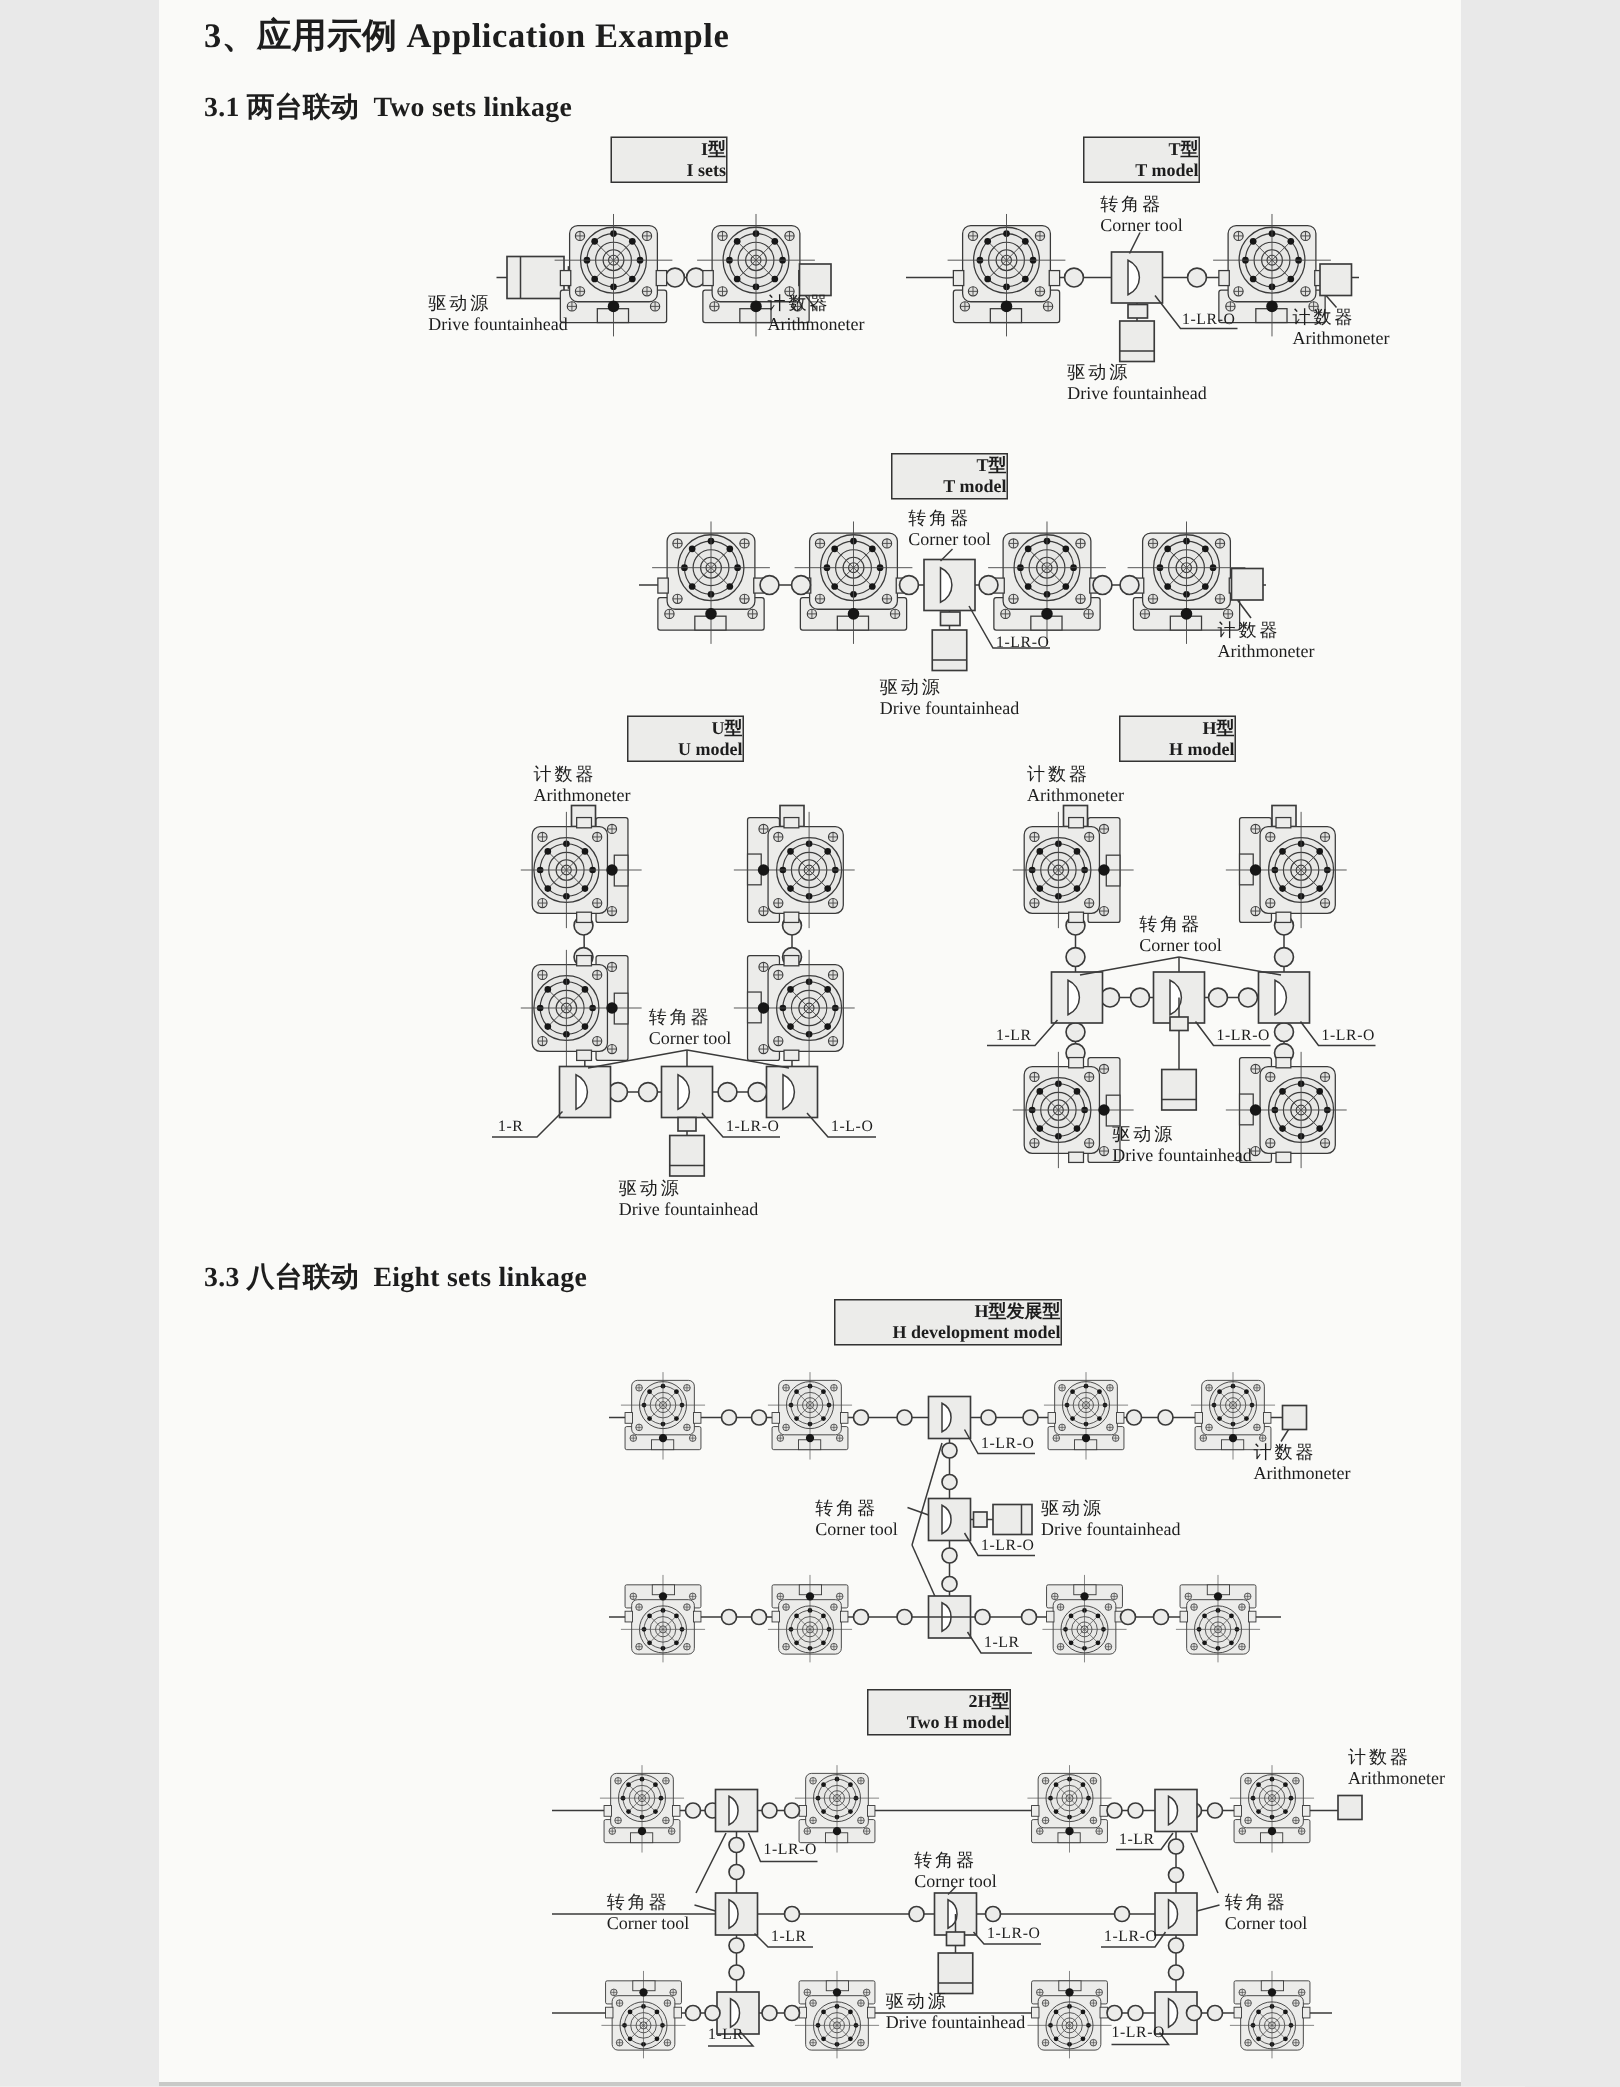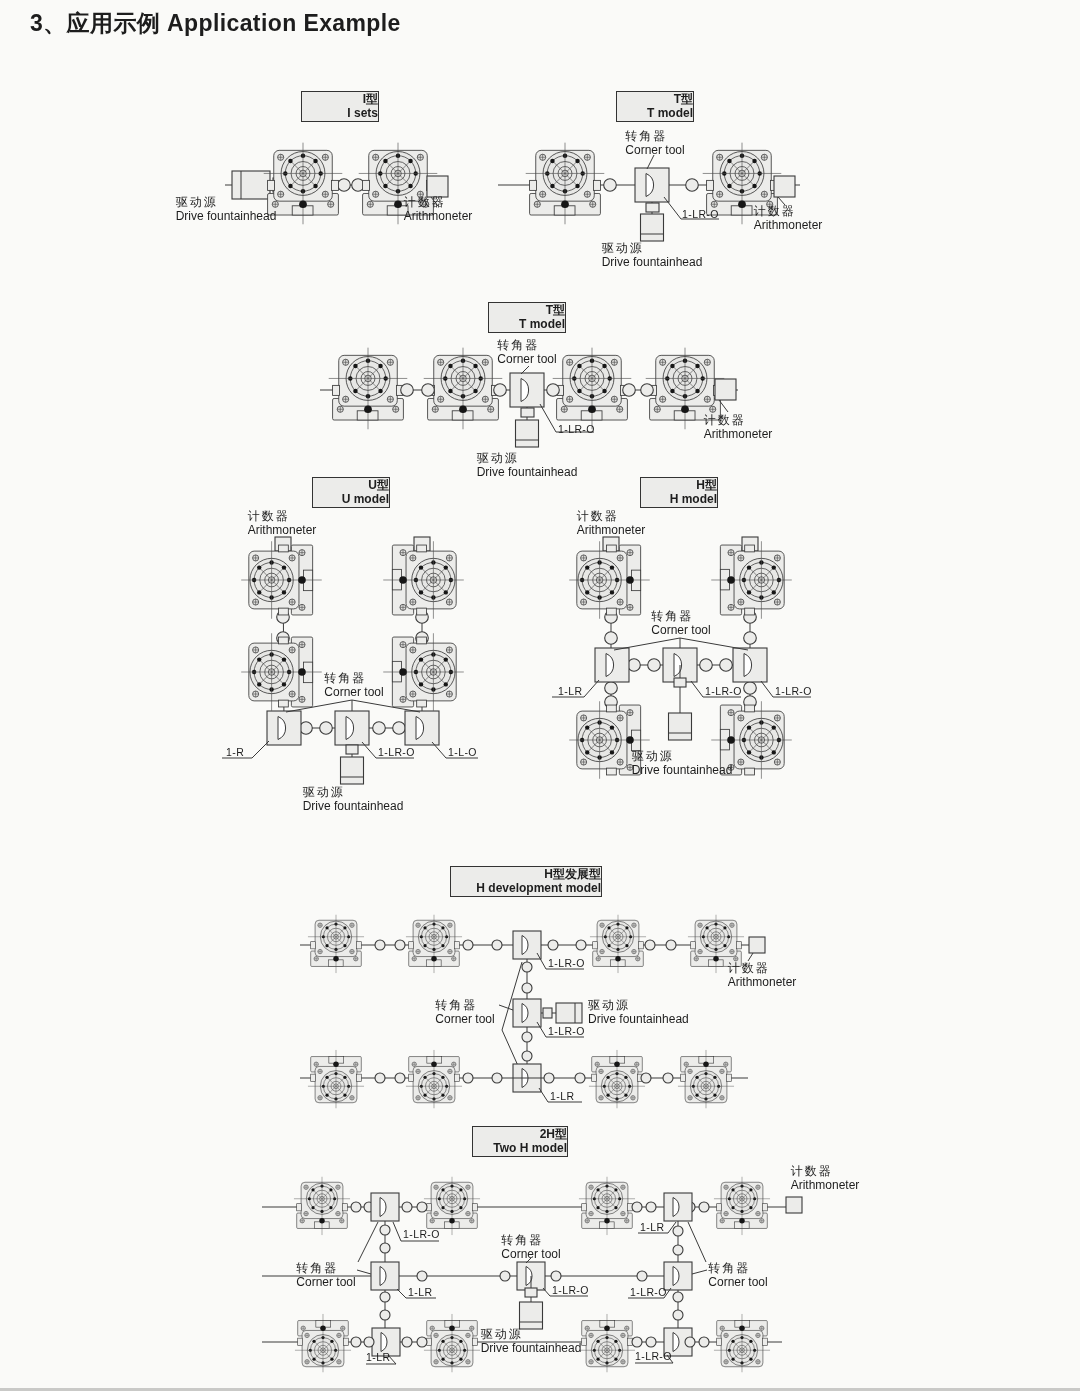--- a/index.html
+++ b/index.html
@@ -1,18 +1,18 @@
 <!DOCTYPE html>
 <html><head>
 <meta charset="utf-8">
 <style>
   *{margin:0;padding:0;box-sizing:border-box}
   html,body{background:#e9e9e9}
-  .page{position:relative;width:1080px;height:1391px;margin:0 auto;background:#fafaf8;
-        font-family:Liberation Sans, sans-serif;color:#1d1d1d;overflow:hidden}
+  .page{position:relative;width:868px;height:1391px;margin:0 auto;background:#fafaf8;
+        font-family:Liberation Serif, serif;color:#1d1d1d;overflow:hidden}
   .page::after{content:"";position:absolute;left:0;right:0;bottom:0;height:3px;background:#c9c9c7}
   svg.draw{position:absolute;left:0;top:0}
   .ln{stroke:#3a3a3a;stroke-width:1;fill:none}
   .lnt{stroke:#4a4a4a;stroke-width:.8;fill:none}
   .part{fill:#ececea;stroke:#3a3a3a;stroke-width:1.1}
   .horn{fill:#ffffff;stroke:#3a3a3a;stroke-width:1}
   .dot{fill:#161616;stroke:none}
   .h1{position:absolute;left:30px;top:8px;font-size:23px;font-weight:800;letter-spacing:.4px;white-space:pre}
   .h2{position:absolute;left:30px;font-size:18.5px;font-weight:800;letter-spacing:.2px;white-space:pre}
   .mbox{position:absolute;border:1.6px solid #333;background:#ececea;text-align:right;
@@ -385,20 +385,22 @@
     <circle cx="637" cy="1342" r="5" class="part"></circle>
     <circle cx="651" cy="1342" r="5" class="part"></circle>
     <circle cx="690" cy="1342" r="5" class="part"></circle>
     <circle cx="704" cy="1342" r="5" class="part"></circle>
     <polyline points="388,1355 396,1364 366,1364" class="ln"></polyline>
     <polyline points="667,1355 673,1363 635,1363" class="ln"></polyline>
   </g>
 </svg>
 
 <div class="h1">3、应用示例 Application Example</div>
+<div class="h2" style="top:58px">3.1 两台联动  Two sets linkage</div>
+<div class="h2" style="top:838px">3.3 八台联动  Eight sets linkage</div>
 
 <div class="mbox" style="left:301px;top:91px;width:78px;height:31px">
   <div>I型</div>
   <div>I sets</div>
 </div>
 <div class="mbox" style="left:616px;top:91px;width:78px;height:31px">
   <div>T型</div>
   <div>T model</div>
 </div>
 <div class="mbox" style="left:488px;top:302px;width:78px;height:31px">

